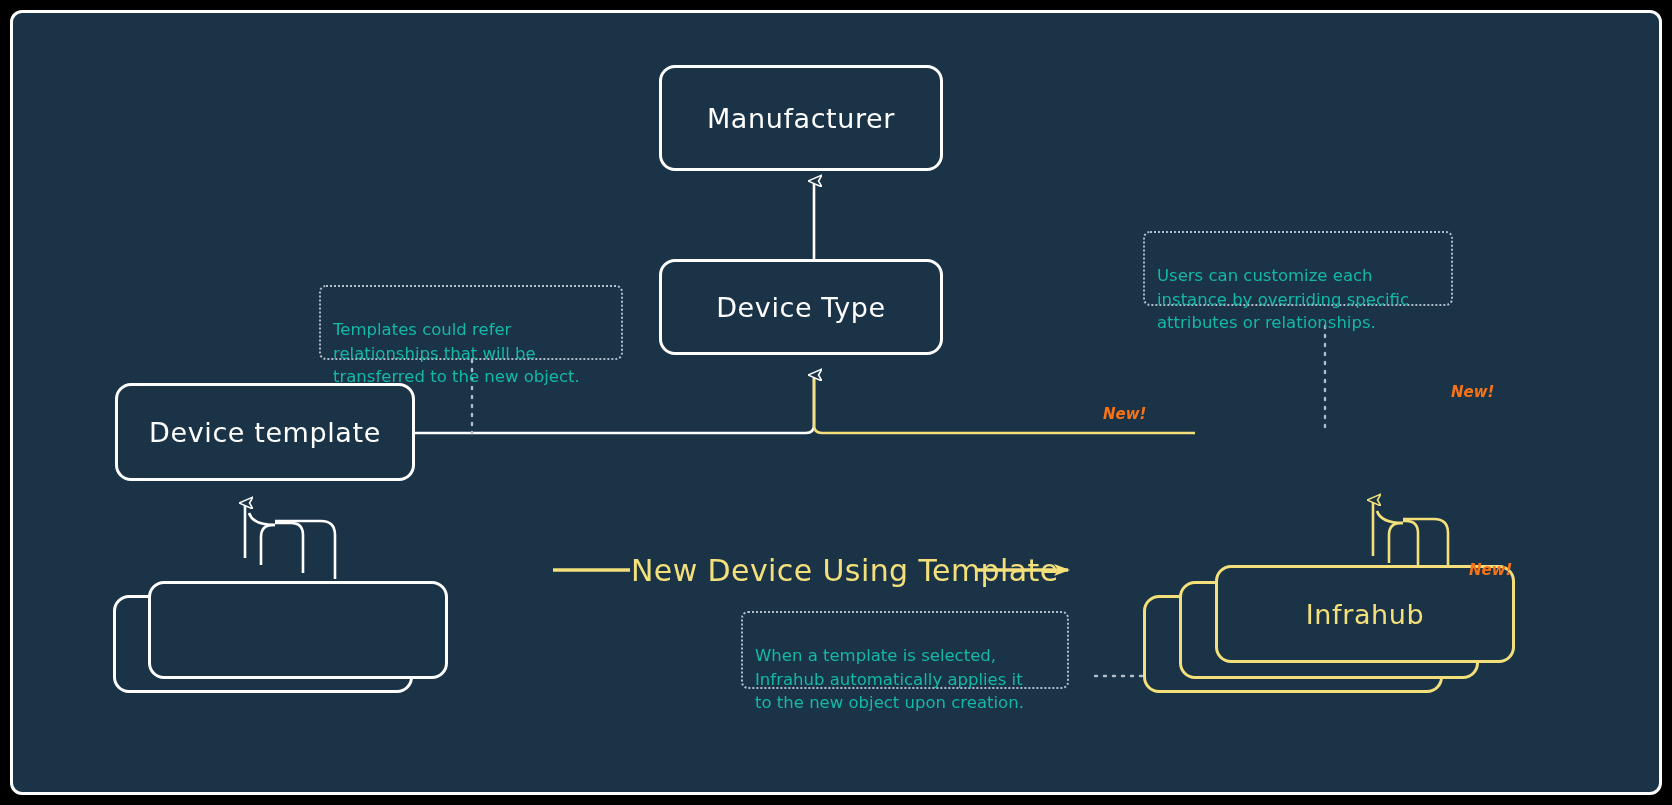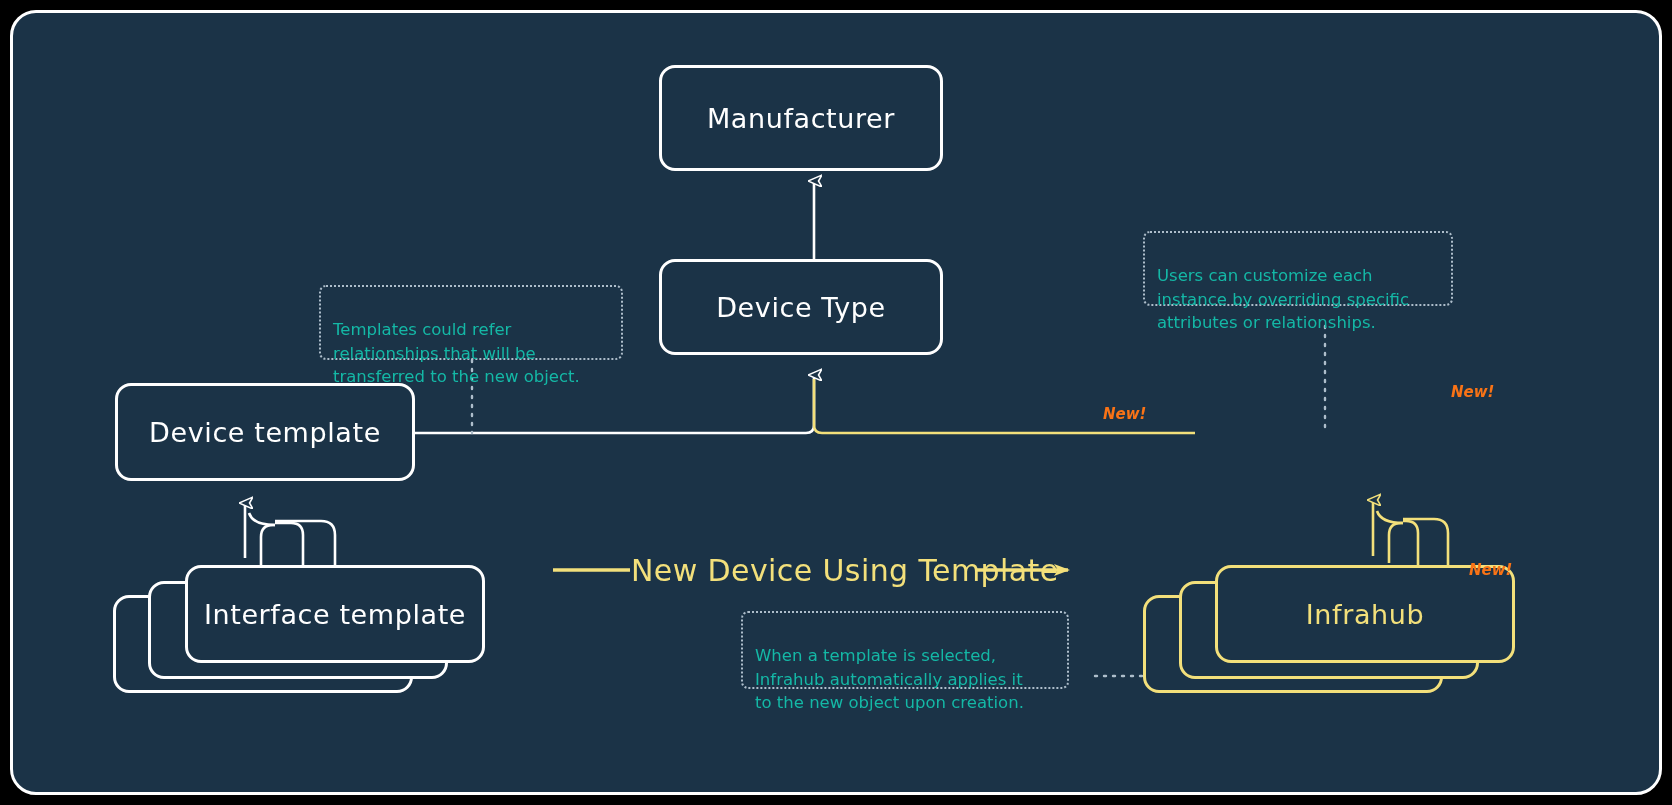--- a/index.html
+++ b/index.html
@@ -15,21 +15,21 @@
   }
 
   #canvas {
     position: absolute;
     left: 10px;
     top: 10px;
     width: 1652px;
     height: 785px;
     background: #1b3347;
     border: 3px solid #ffffff;
-    border-radius: 26px;
+    border-radius: 12px;
     box-sizing: border-box;
     overflow: hidden;
   }
 
   .svg-layer {
     position: absolute;
     left: 0; top: 0;
     width: 1652px;
     height: 785px;
   }
@@ -170,23 +170,20 @@
   <div class="node" style="left:646px; top:246px; width:284px; height:96px;">
     <span>Device Type</span>
   </div>
 
   <div class="node" style="left:102px; top:370px; width:300px; height:98px;">
     <span>Device template</span>
   </div>
 
   <div class="stack-card" style="left:100px; top:582px; width:300px; height:98px;"></div>
   <div class="stack-card" style="left:135px; top:568px; width:300px; height:98px;"></div>
-  <div class="node" style="left:172px; top:552px; width:300px; height:98px;">
-    <span>Interface template</span>
-  </div>
 
 
   <div class="stack-card yellow" style="left:1130px; top:582px; width:300px; height:98px;"></div>
   <div class="stack-card yellow" style="left:1166px; top:568px; width:300px; height:98px;"></div>
   <div class="node yellow" style="left:1202px; top:552px; width:300px; height:98px;">
     <span>Infrahub</span>
   </div>
 
   <div class="note" style="left:306px; top:272px; width:304px; height:75px;">
     <span>Templates could refer

